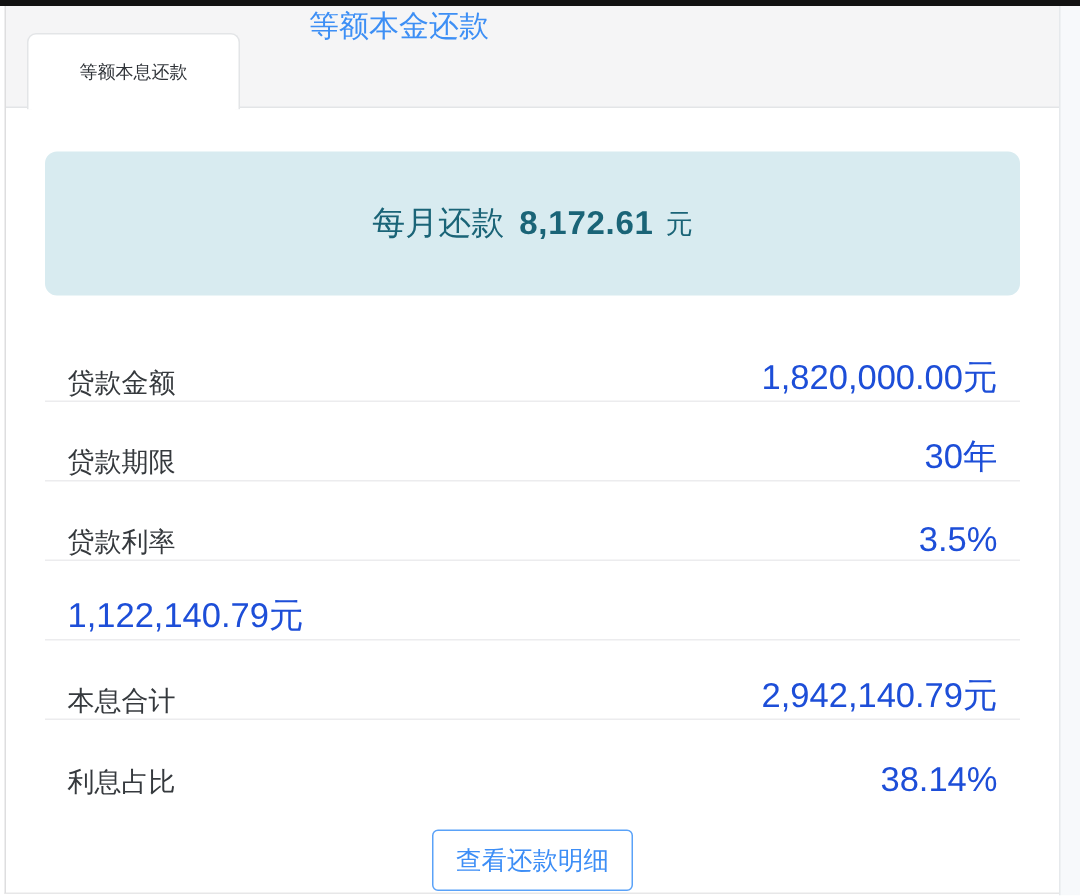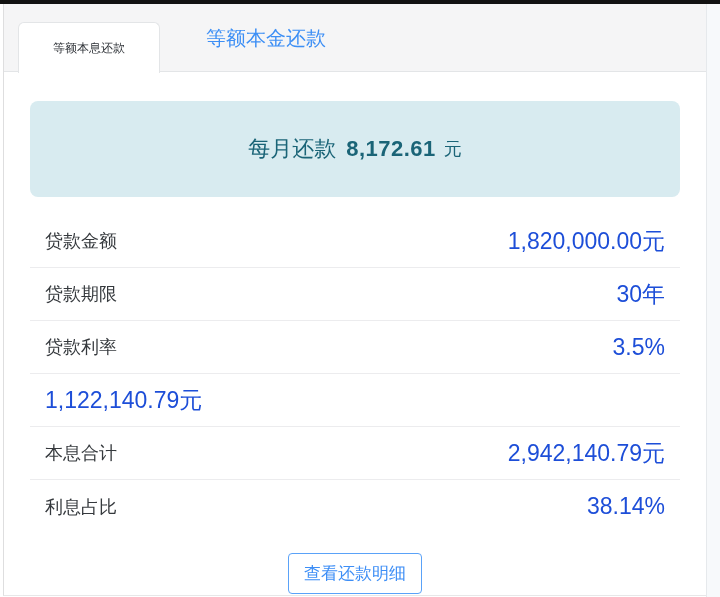--- a/index.html
+++ b/index.html
@@ -33,40 +33,40 @@
     display:flex; align-items:center;
     padding:0 34px;
     background:#ffffff;
     border:1px solid #e3e5e7; border-bottom:none;
     border-radius:6px 6px 0 0;
     font-size:12px; color:#2f3338;
     cursor:pointer;
   }
   .tab-inactive {
     position:absolute; left:198px; top:0; height:68px;
-    display:flex; align-items:center;
+    display:flex; 
     padding:0 4px;
     font-size:20px; color:#3d8ff5;
     cursor:pointer;
   }
   
   .content { padding:29px 26px 0 26px; }
   .monthly-box {
     height:96px; border-radius:8px;
     background:#d8ebf0;
     display:flex; align-items:center; justify-content:center;
     color:#1a6477;
   }
   .monthly-box .m-label { font-size:22px; }
   .monthly-box .m-amount { font-size:22px; font-weight:bold; margin:0 8px 0 10px; letter-spacing:0.5px; }
   .monthly-box .m-unit { font-size:18px; }
   .rows { list-style:none; margin-top:18px; }
   .rows li {
     height:53px;
-    display:flex; align-items:center; justify-content:space-between;
+    display:flex; align-items:flex-end; justify-content:space-between;
     padding:0 15px;
     border-bottom:1px solid #ececee;
   }
   .rows li:last-child { border-bottom:none; }
   .row-label { font-size:18px; color:#35393d; }
   .row-value { font-size:23px; color:#1d4ed8; }
   .btn-wrap { text-align:center; margin-top:20px; }
   .detail-btn {
     display:inline-block;
     font-family:inherit;

